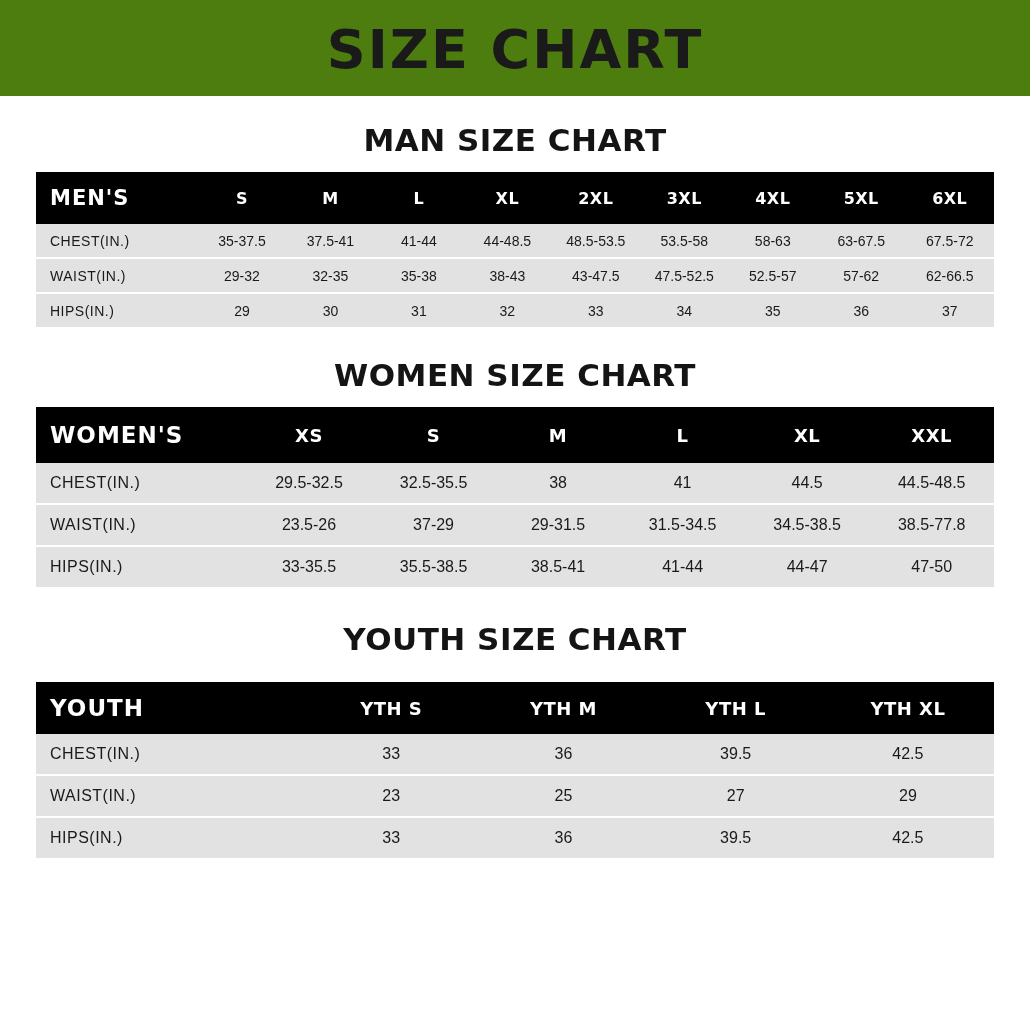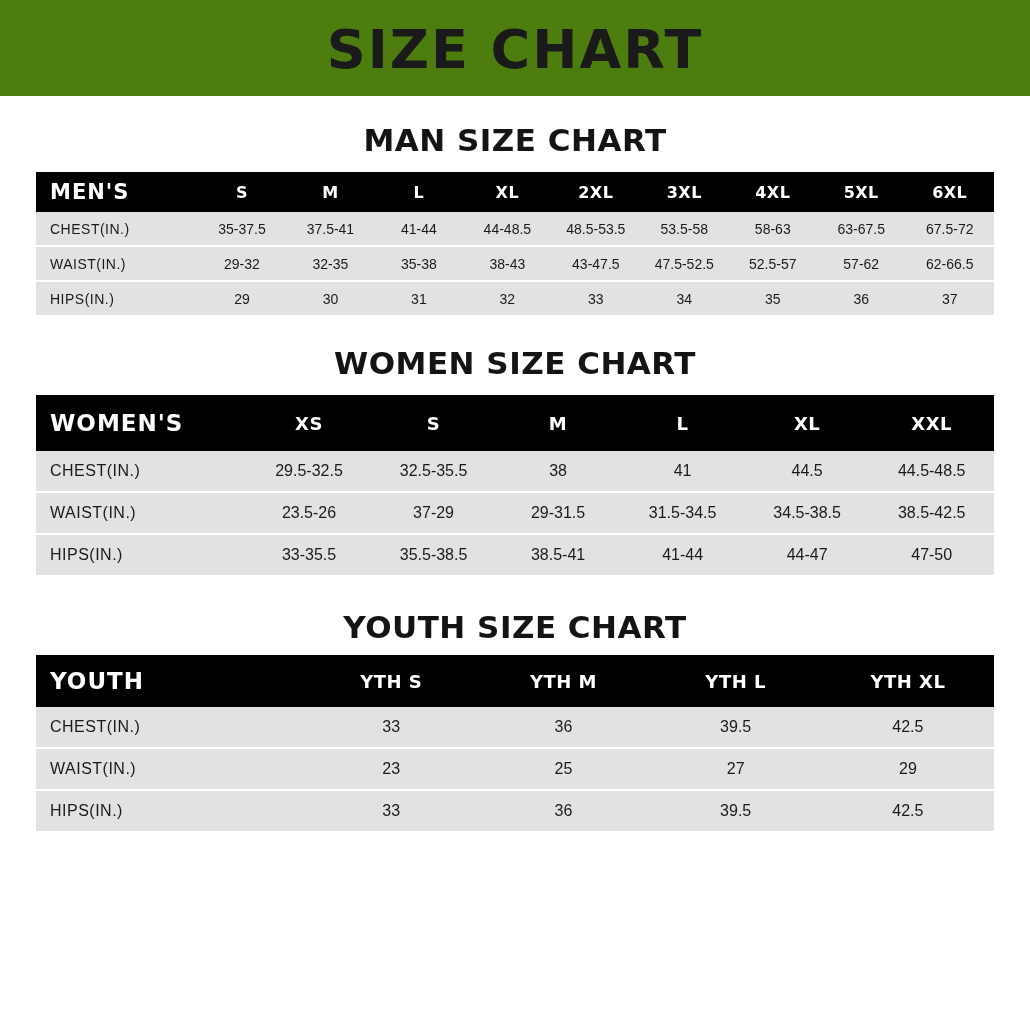--- a/index.html
+++ b/index.html
@@ -43,39 +43,39 @@
   .section-title {
     text-align: center;
     font-family: "DejaVu Sans", sans-serif;
     font-weight: bold;
     font-size: 31px;
     color: #141414;
     letter-spacing: 0.5px;
   }
   .t-man    { margin-top: 26px; margin-bottom: 14px; }
   .t-women  { margin-top: 30px; margin-bottom: 14px; }
-  .t-youth  { margin-top: 34px; margin-bottom: 10px; }
+  .t-youth  { margin-top: 34px; margin-bottom: 25px; }
 
   
   .tbl-wrap {
     margin: 0 36px;
   }
   table.size {
     width: 100%;
     border-collapse: collapse;
     table-layout: fixed;
   }
   table.size thead th {
     background: #000000;
     color: #ffffff;
     font-family: "DejaVu Sans", sans-serif;
     font-weight: bold;
     text-align: center;
     padding: 0;
-    height: 40px;
+    height: 52px;
     font-size: 16px;
     letter-spacing: 0.5px;
   }
   table.size thead th.first {
     text-align: left;
     padding-left: 14px;
     font-size: 21px;
     letter-spacing: 1px;
   }
   table.size tbody td {
@@ -227,21 +227,21 @@
           <td>44.5</td>
           <td>44.5-48.5</td>
         </tr>
         <tr>
           <td class="first">WAIST(IN.)</td>
           <td>23.5-26</td>
           <td>37-29</td>
           <td>29-31.5</td>
           <td>31.5-34.5</td>
           <td>34.5-38.5</td>
-          <td>38.5-42.5</td>
+          <td>38.5-77.8</td>
         </tr>
         <tr>
           <td class="first">HIPS(IN.)</td>
           <td>33-35.5</td>
           <td>35.5-38.5</td>
           <td>38.5-41</td>
           <td>41-44</td>
           <td>44-47</td>
           <td>47-50</td>
         </tr>

